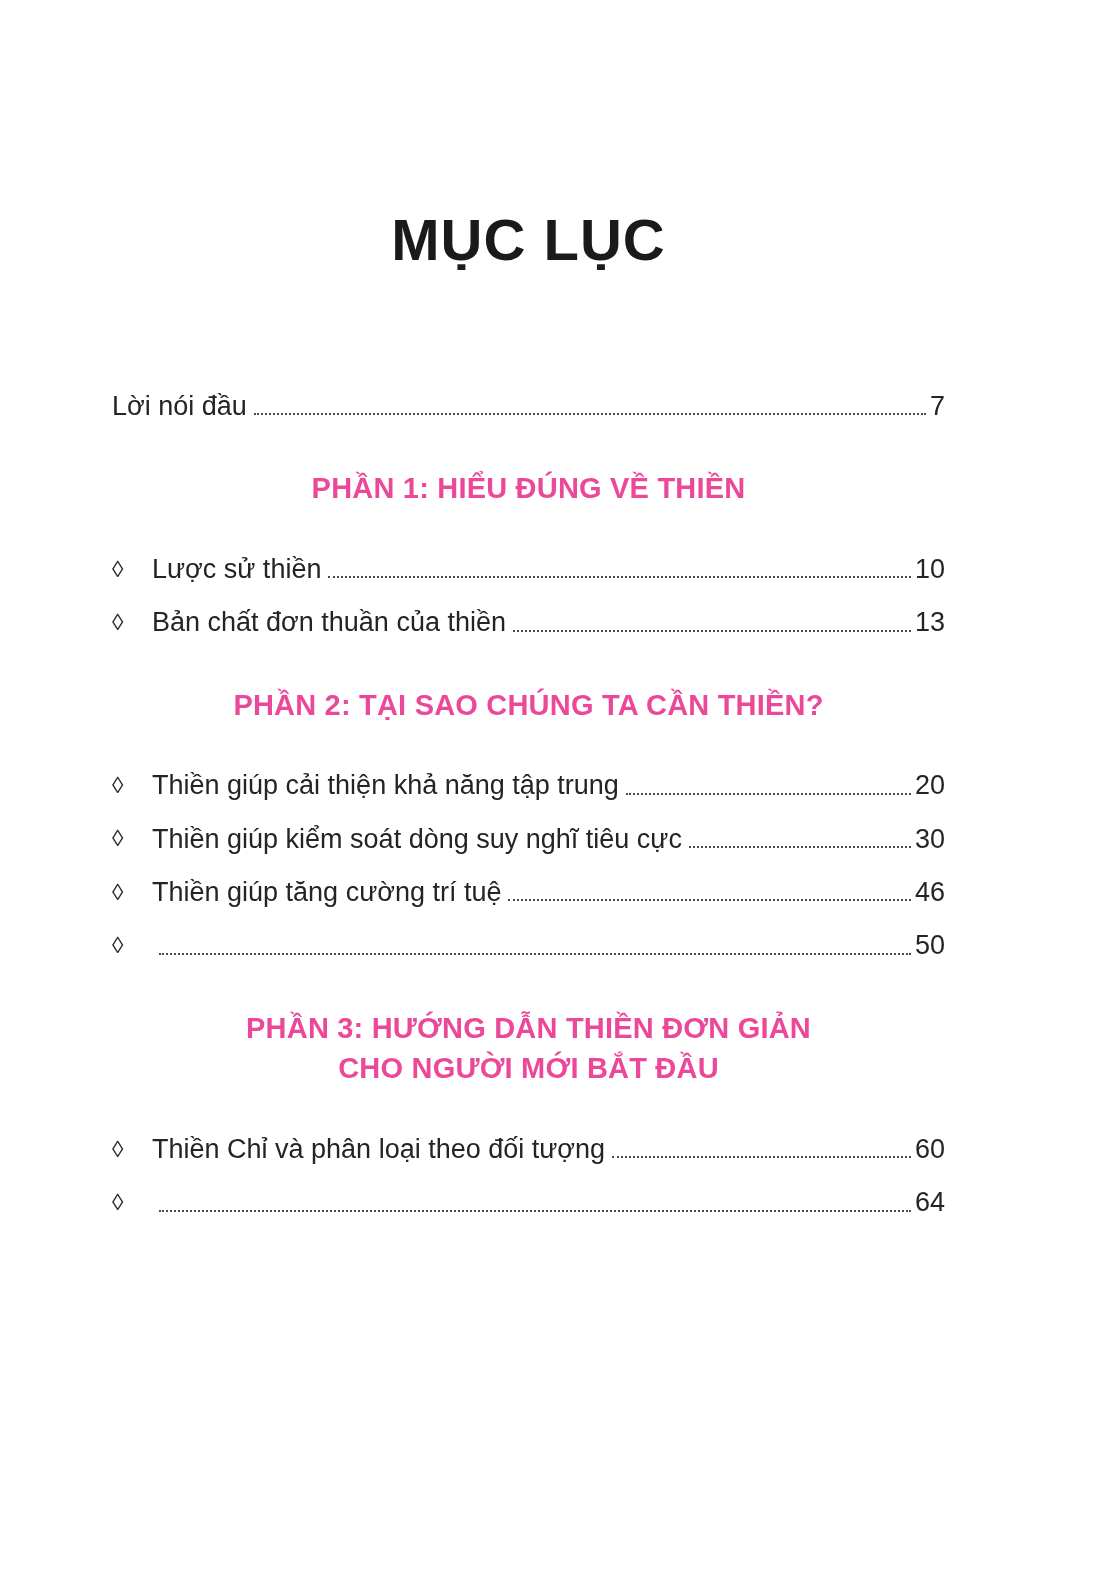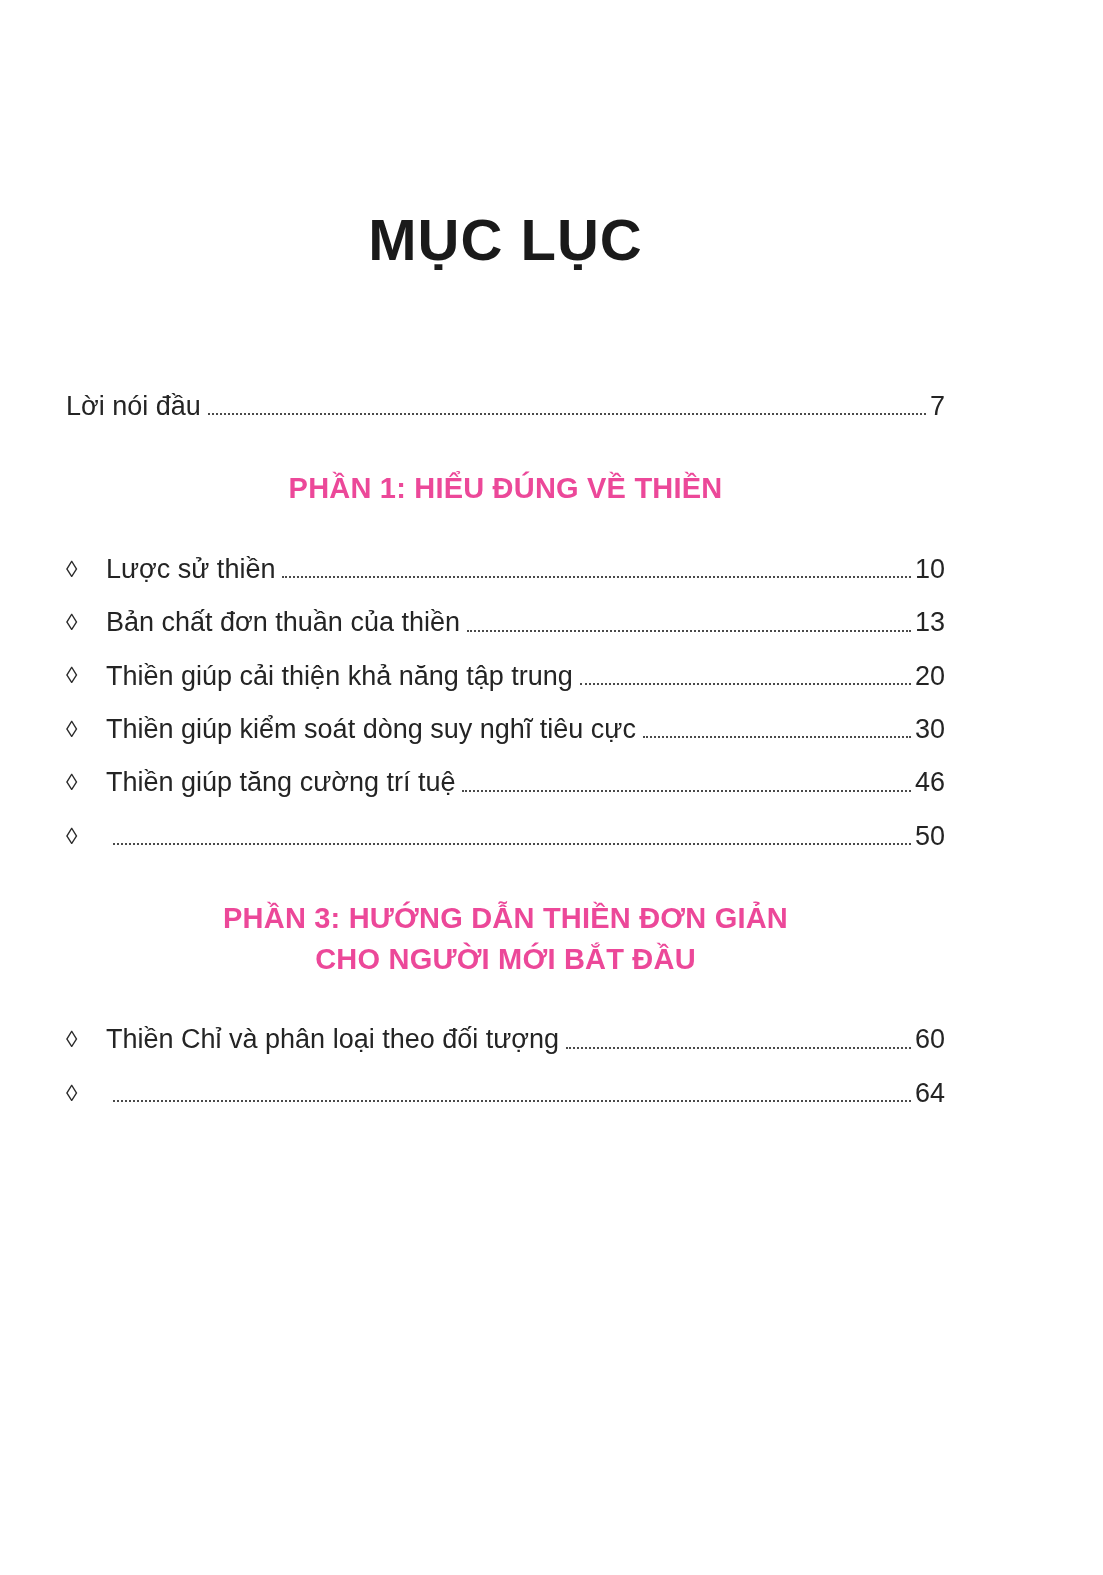--- a/index.html
+++ b/index.html
@@ -6,21 +6,21 @@
     margin: 0;
     padding: 0;
     background: #ffffff;
   }
   .page {
     position: relative;
     width: 1103px;
     height: 1575px;
     background: #ffffff;
     box-sizing: border-box;
-    padding: 208px 158px 0 66px;
+    padding: 208px 158px 0 112px;
     font-family: "Liberation Sans", "DejaVu Sans", sans-serif;
     color: #1f1f1f;
     overflow: hidden;
   }
   .title {
     text-align: center;
     font-size: 58px;
     font-weight: 800;
     letter-spacing: 1px;
     color: #1a1a1a;
@@ -90,20 +90,21 @@
     <span class="pagenum">10</span>
   </div>
 
   <div class="toc-row">
     <span class="bullet">◊</span>
     <span class="label">Bản chất đơn thuần của thiền</span>
     <span class="leader"></span>
     <span class="pagenum">13</span>
   </div>
 
+  <h2 class="section-heading">PHẦN 2: TẠI SAO CHÚNG TA CẦN THIỀN?</h2>
 
   <div class="toc-row">
     <span class="bullet">◊</span>
     <span class="label">Thiền giúp cải thiện khả năng tập trung</span>
     <span class="leader"></span>
     <span class="pagenum">20</span>
   </div>
 
   <div class="toc-row">
     <span class="bullet">◊</span>

